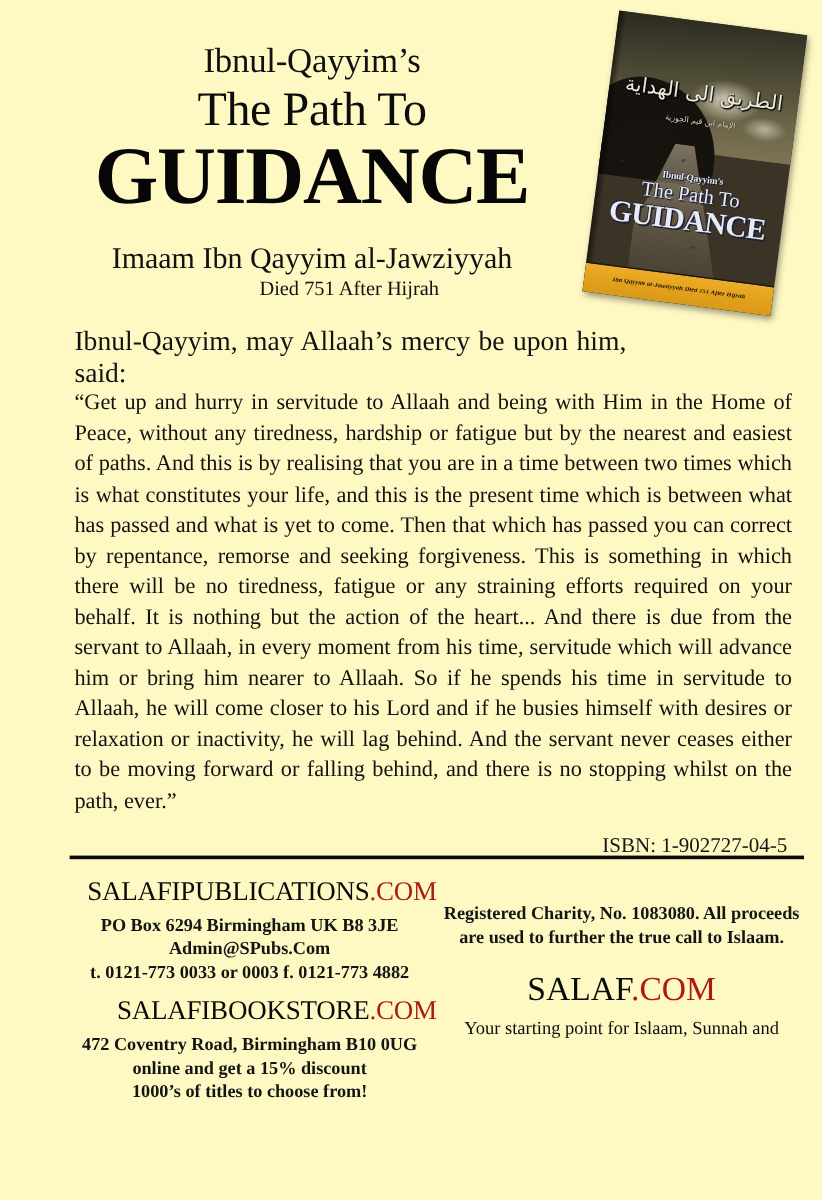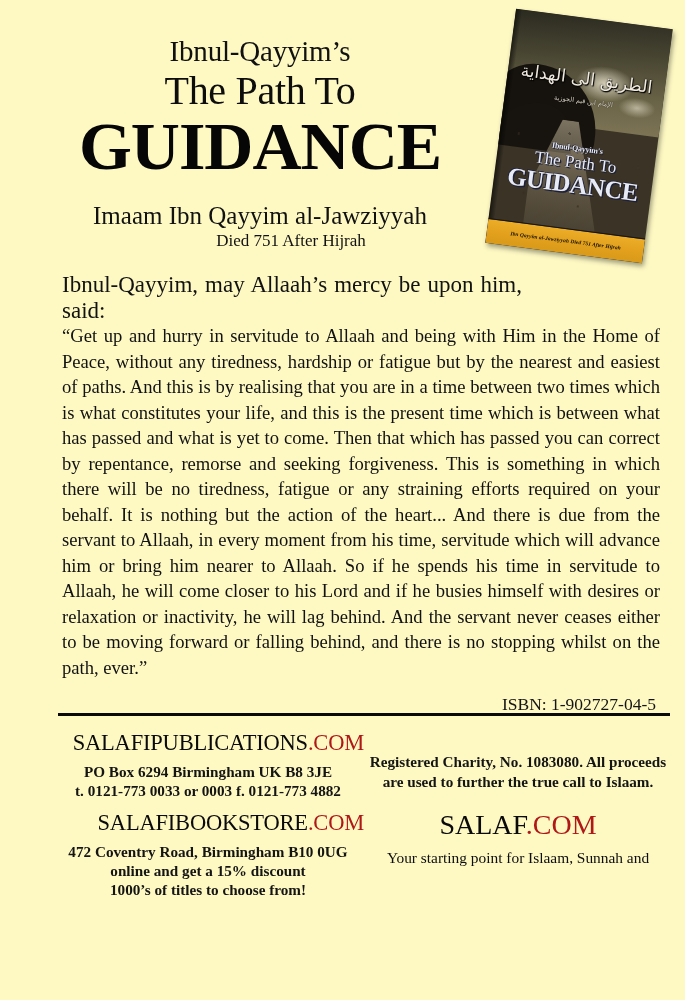--- a/index.html
+++ b/index.html
@@ -394,20 +394,21 @@
   </div>
 
   <div class="divider"></div>
 
   <div class="footer">
 
     <div class="col-left">
       <div class="site-head"><span>SALAFIPUBLICATIONS</span><span class="tld">.COM</span></div>
       <div class="gap-6"></div>
       <div class="small">PO Box 6294 Birmingham UK B8 3JE</div>
+      <div class="small">Admin@SPubs.Com</div>
       <div class="small">t. 0121-773 0033 or 0003 f. 0121-773 4882</div>
       <div class="gap-9"></div>
       <div class="site-head"><span>SALAFIBOOKSTORE</span><span class="tld">.COM</span></div>
       <div class="gap-6"></div>
       <div class="small">472 Coventry Road, Birmingham B10 0UG</div>
       <div class="small tight">online and get a 15% discount</div>
       <div class="small tight">1000’s of titles to choose from!</div>
     </div>
 
     <div class="col-right">

